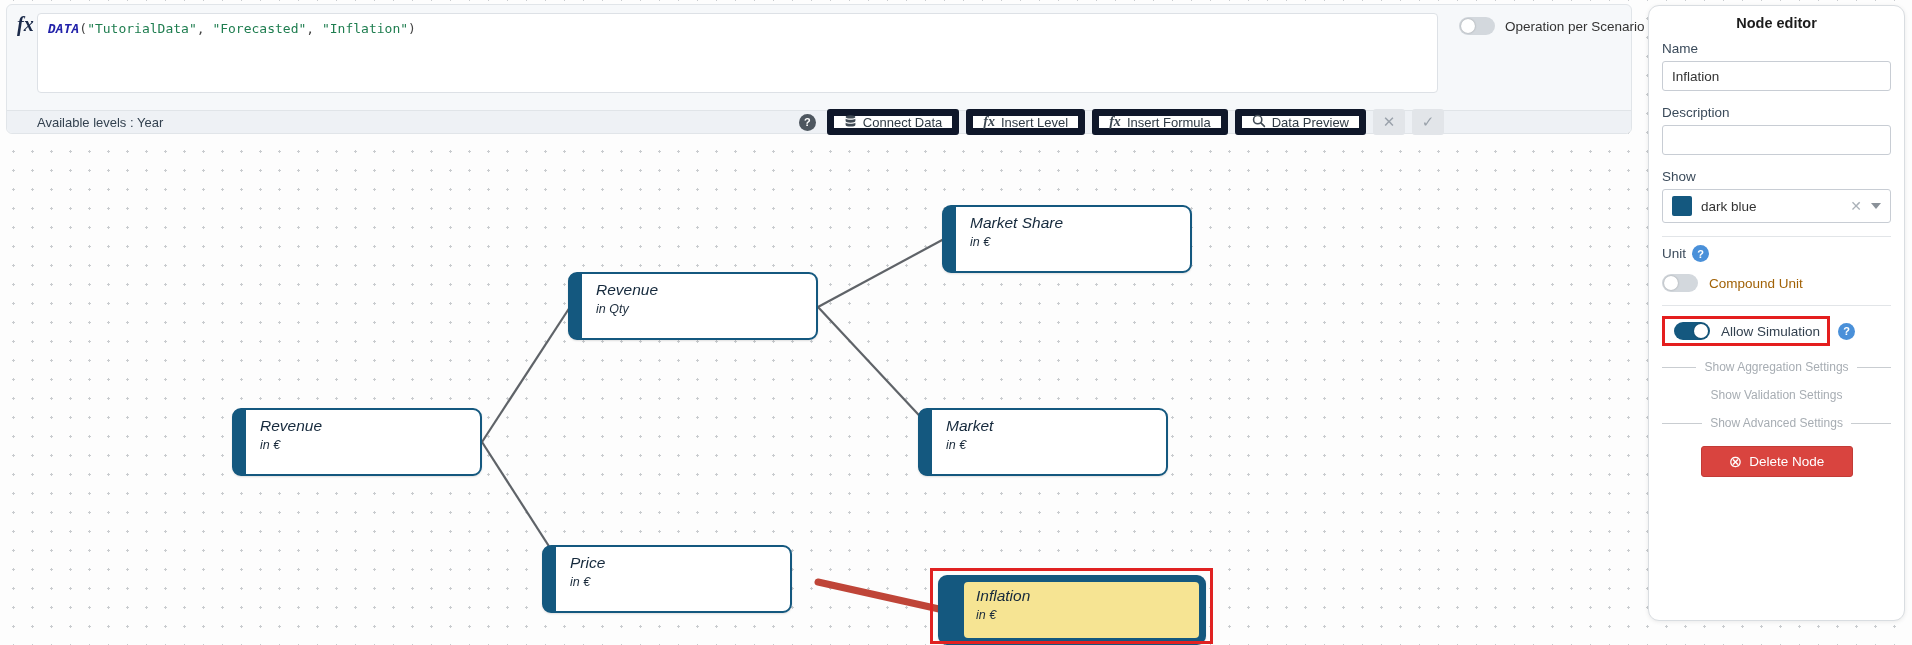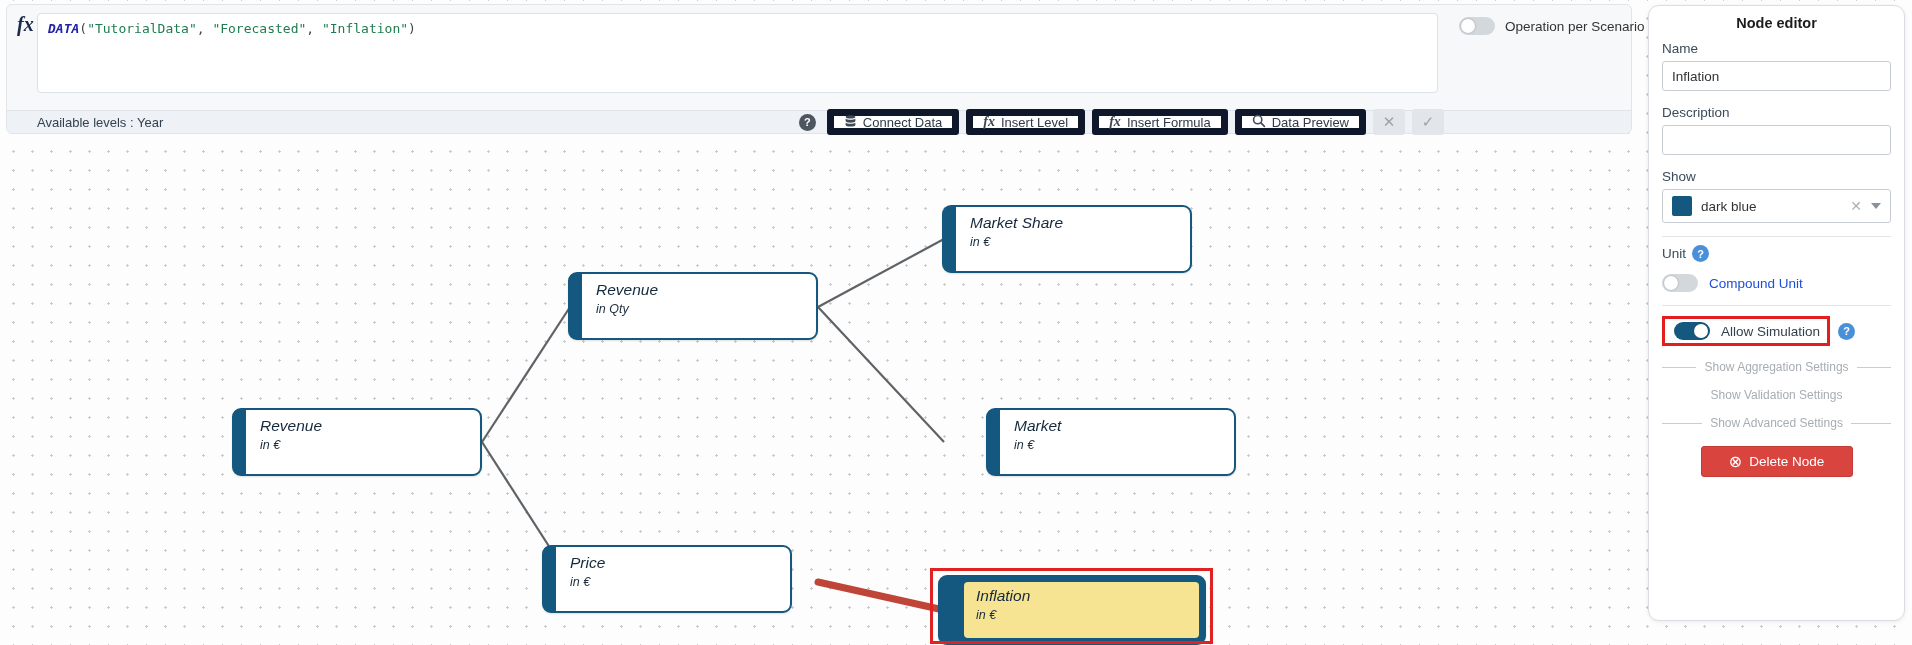--- a/index.html
+++ b/index.html
@@ -22,21 +22,21 @@
     background:#ffffff; border:2.5px solid #14587f; border-radius:9px;
     box-shadow:0 1px 2px rgba(0,0,0,.12);
     font-style:italic;
   }
   .node .bar { position:absolute; left:-1px; top:-1px; bottom:-1px; width:13px; background:#14587f; border-radius:7px 0 0 7px; }
   .node .ntitle { position:absolute; left:26px; top:7px; font-size:15.5px; color:#15293c; }
   .node .nunit  { position:absolute; left:26px; top:28px; font-size:12.5px; color:#1d2d3d; }
   .node-market-share { left:942px; top:205px; }
   .node-volume       { left:568px; top:272px; }
   .node-revenue      { left:232px; top:408px; }
-  .node-market       { left:986px; top:408px; }
+  .node-market       { left:918px; top:408px; }
   .node-price        { left:542px; top:545px; }
   .node-inflation {
     left:938px; top:575px; width:268px; height:70px;
     background:#14587f; border:none; border-radius:9px; padding:7px 7px 7px 26px;
   }
   .node-inflation .inner { width:100%; height:100%; background:#f6e493; border-radius:4px; position:relative; }
   .node-inflation .ntitle { left:12px; top:5px; }
   .node-inflation .nunit  { left:12px; top:26px; }
   .red-frame {
     position:absolute; left:930px; top:568px; width:283px; height:76px;
@@ -93,21 +93,21 @@
   .t-input { width:100%; height:30px; border:1px solid #c8cdd4; border-radius:3px; padding:0 9px; font-size:13.5px; color:#333; font-family:"Liberation Sans",sans-serif; background:#fff; }
   .sel { width:100%; height:34px; border:1px solid #c8cdd4; border-radius:3px; display:flex; align-items:center; padding:0 9px; gap:9px; background:#fff; cursor:pointer; }
   .swatch { width:20px; height:20px; background:#14587f; border-radius:2px; flex:0 0 auto; }
   .sel .sel-text { color:#333; }
   .sel .spacer { flex:1; }
   .sel .clear-x { color:#aab1b8; font-size:14px; }
   .caret { width:0; height:0; border-left:5px solid transparent; border-right:5px solid transparent; border-top:6px solid #8a9199; }
   .hr { border:none; border-top:1px solid #e2e5e8; margin:13px 0 3px; }
   .bluq { width:17px; height:17px; border-radius:50%; background:#4a90d9; color:#fff; font-size:11px; font-weight:bold; display:flex; align-items:center; justify-content:center; flex:0 0 auto; }
   .trow { display:flex; align-items:center; gap:11px; margin:12px 0; }
-  .trow .lbl { color:#1d4ed8;text-align:right; }
+  .trow .lbl { color:#a16207;text-align:right; }
   .sim-wrap { display:flex; align-items:center; gap:8px; margin:10px 0 4px; }
   .red-box { display:flex; align-items:center; gap:11px; border:3px solid #e41e1e; padding:3px 7px 3px 9px; }
   .link-row { display:flex; align-items:center; gap:8px; margin:14px 0; }
   .link-row .line { flex:1; height:1px; background:#c9cdd1; }
   .link-row .link { color:#a7adb3; font-size:12px; white-space:nowrap; cursor:pointer; }
   .link-center { justify-content:center; }
   .del-btn {
     margin:16px auto 0; width:152px; height:31px; background:#d9443f; border:1px solid #c23b36; border-radius:3px;
     color:#fff; font-size:13.5px; display:flex; align-items:center; justify-content:center; gap:7px; cursor:pointer;
   }

